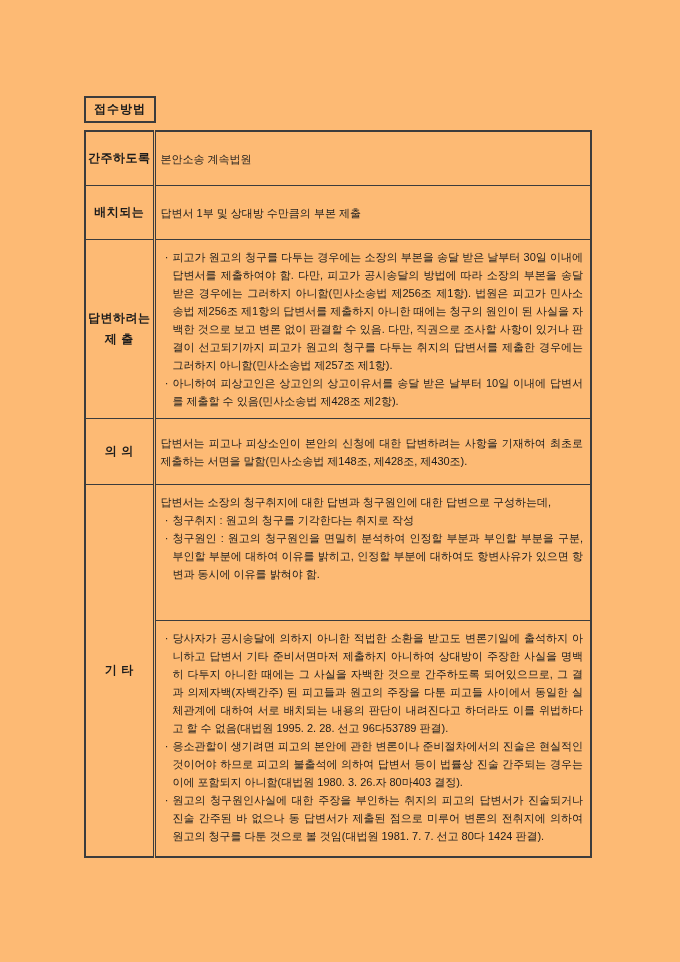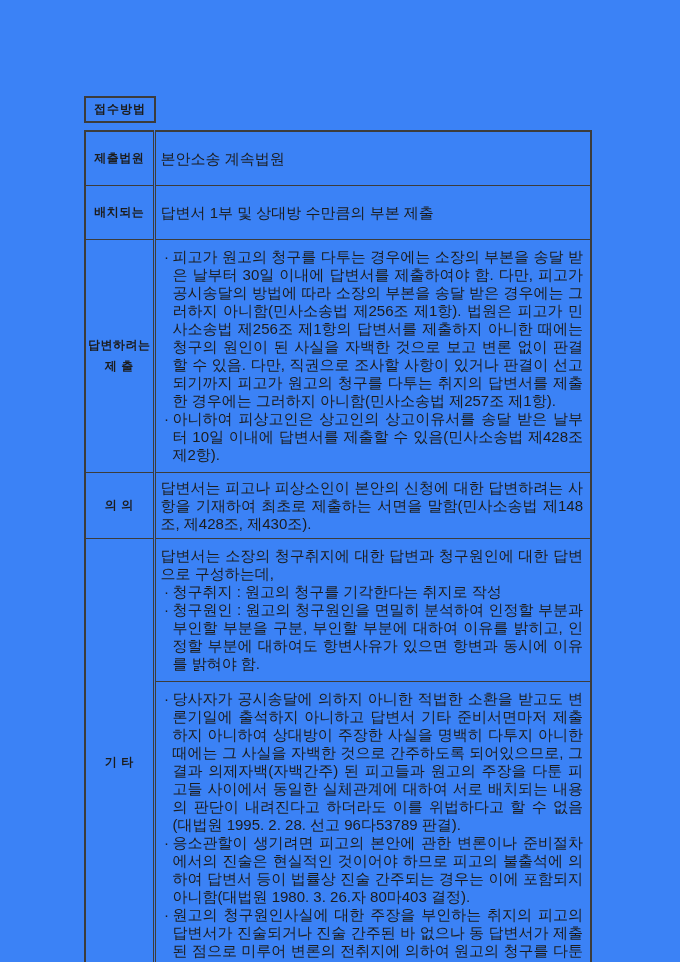--- a/index.html
+++ b/index.html
@@ -1,17 +1,17 @@
 <!DOCTYPE html>
 <html><head>
 <meta charset="utf-8">
 <style>
   html, body { margin: 0; padding: 0; background: #e8e8e8; }
   .page {
-    width: 680px; height: 962px; background: #3b82f6; position: relative;
+    width: 680px; height: 962px; background: #fdba74; position: relative;
     font-family: "Liberation Sans", "DejaVu Sans", sans-serif;
     color: #1c1c1c; margin: 0 auto; overflow: hidden;
   }
   .inner { position: absolute; left: 84px; top: 96px; width: 508px; }
   .title-box {
     display: inline-flex; align-items: center; justify-content: center;
     min-width: 62px; height: 23px; border: 2px solid #3c3c3c;
     padding: 0 3px; margin-bottom: 7px;
     font-size: 12px; font-weight: bold; letter-spacing: 1px;
   }
@@ -19,21 +19,21 @@
     border-collapse: collapse; width: 508px; table-layout: fixed;
     border: 2px solid #3c3c3c;
   }
   col.c-label { width: 69px; }
   td { border: 1px solid #3c3c3c; vertical-align: middle; }
   td.label {
     border-right: 3px double #3c3c3c; text-align: center; font-weight: bold;
     font-size: 12px; white-space: pre-line; line-height: 1.75; letter-spacing: 0.5px;
   }
   td.content {
-    font-size: 15px; line-height: 18px; padding: 5px 7px 5px 5px;
+    font-size: 11px; line-height: 18px; padding: 5px 7px 5px 5px;
     text-align: justify; word-break: break-all;
   }
   td.top { vertical-align: top; padding-top: 8px; padding-bottom: 8px; }
   .h-r1 { height: 51px; }
   .h-r2 { height: 51px; }
   .h-r3 { height: 167px; }
   .h-r4 { height: 63px; }
   .h-r5a { height: 119px; margin-left: 27px; }
   .h-r5b { height: 219px; }
   .para { text-align: justify; word-break: break-all; }
@@ -52,21 +52,21 @@
     </div>
 
     <table class="doc">
       <colgroup>
           <col class="c-label">
           <col class="c-content">
         </colgroup>
       <tbody>
 
         <tr>
-          <td class="label h-r1">제출법원</td>
+          <td class="label h-r1">간주하도록</td>
           <td class="content">
             <div class="para">본안소송 계속법원</div>
           </td>
         </tr>
 
         <tr>
           <td class="label h-r2">배치되는</td>
           <td class="content">
             <div class="para">답변서 1부 및 상대방 수만큼의 부본 제출</div>
           </td>

